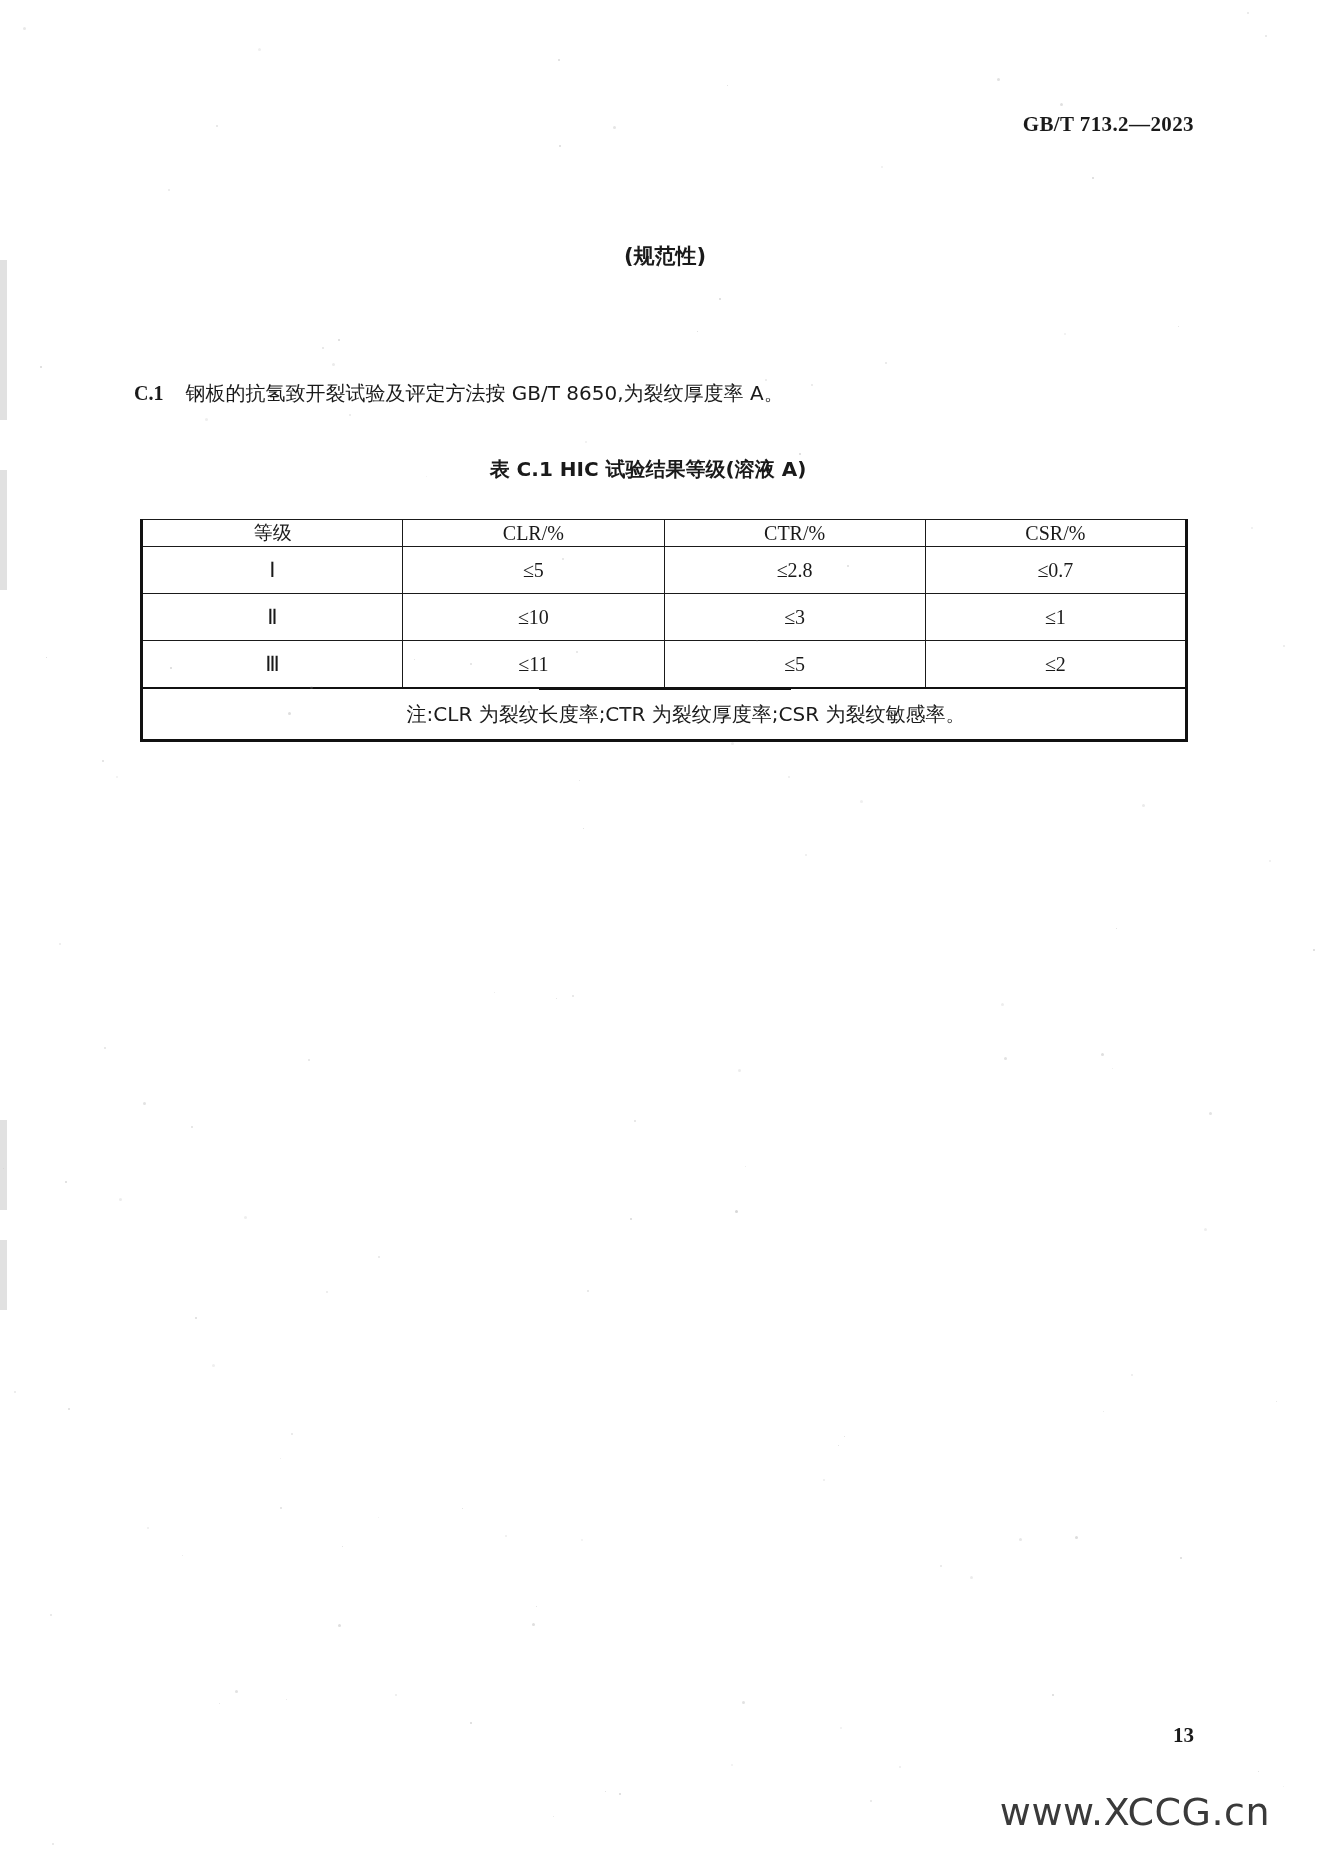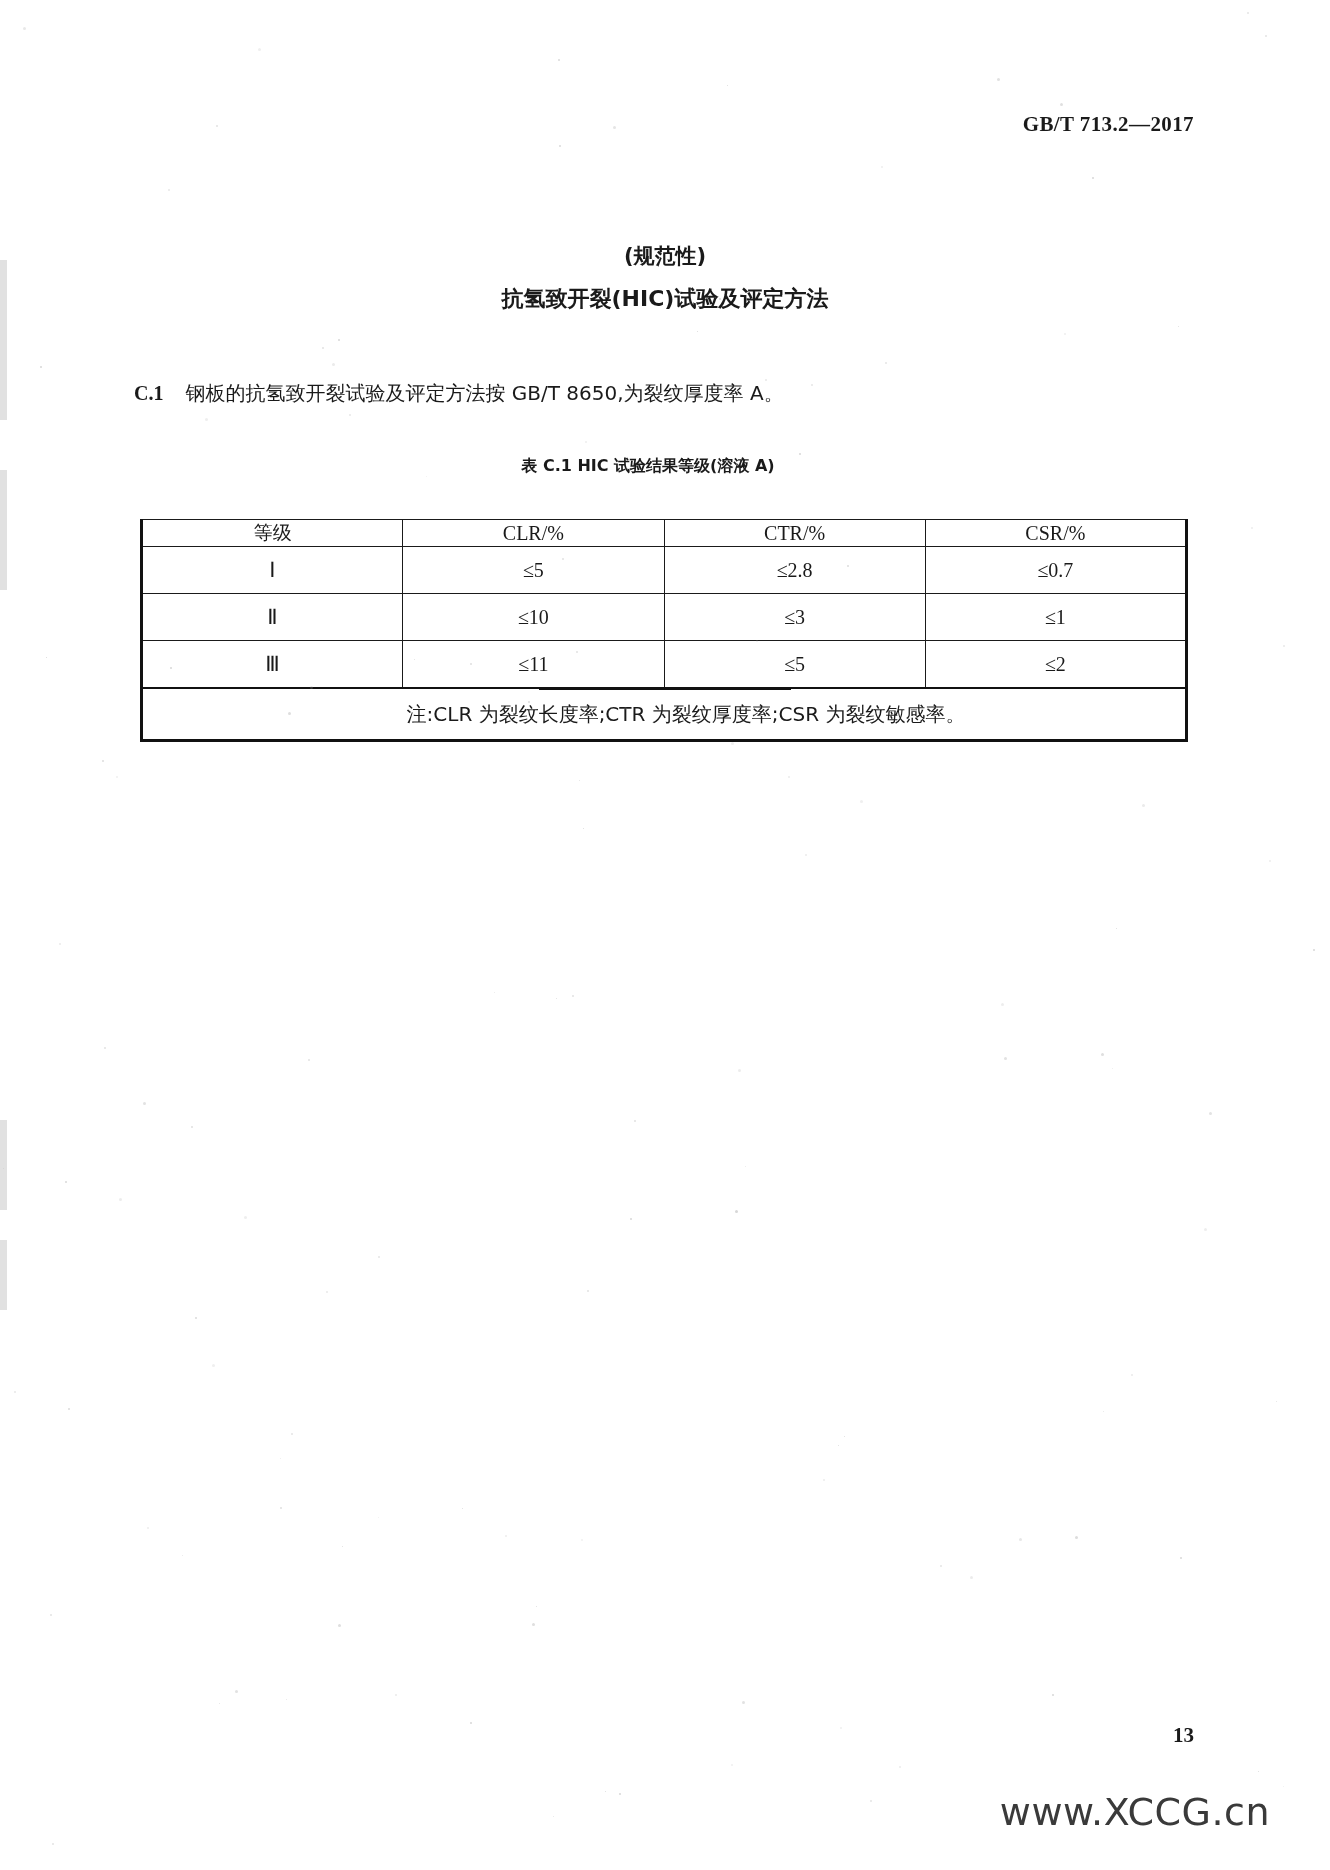--- a/index.html
+++ b/index.html
@@ -106,21 +106,21 @@
   #clause-c1 { top: 380px; }
   #clause-c2 { top: 417px; }
 
   
   .table-caption {
     position: absolute;
     top: 456px;
     left: 0;
     width: 1296px;
     text-align: center;
-    font-size: 16px;
+    font-size: 20px;
     font-weight: bold;
     font-family: "DejaVu Sans", "Liberation Sans", sans-serif;
   }
 
   
   .hic-table {
     position: absolute;
     top: 519px;
     left: 140px;
     width: 1048px;
@@ -189,24 +189,23 @@
     color: #3a3a3a;
     font-family: "DejaVu Sans", "Liberation Sans", sans-serif;
     letter-spacing: 0.5px;
   }
 </style>
 </head>
 <body>
 
 <div class="page">
 
-  <div class="doc-header">GB/T 713.2—2017</div>
+  <div class="doc-header">GB/T 713.2—2023</div>
 
   <div class="annex-kind">(规范性)</div>
-  <div class="annex-name">抗氢致开裂(HIC)试验及评定方法</div>
 
   <div class="clause" id="clause-c1">
     <span class="clause-num">C.1</span><span class="clause-text">钢板的抗氢致开裂试验及评定方法按 GB/T 8650,为裂纹厚度率 A。</span>
   </div>
 
   <div class="table-caption">表 C.1   HIC 试验结果等级(溶液 A)</div>
 
   <table class="hic-table">
     <thead>
       <tr class="hrow outer-top">

